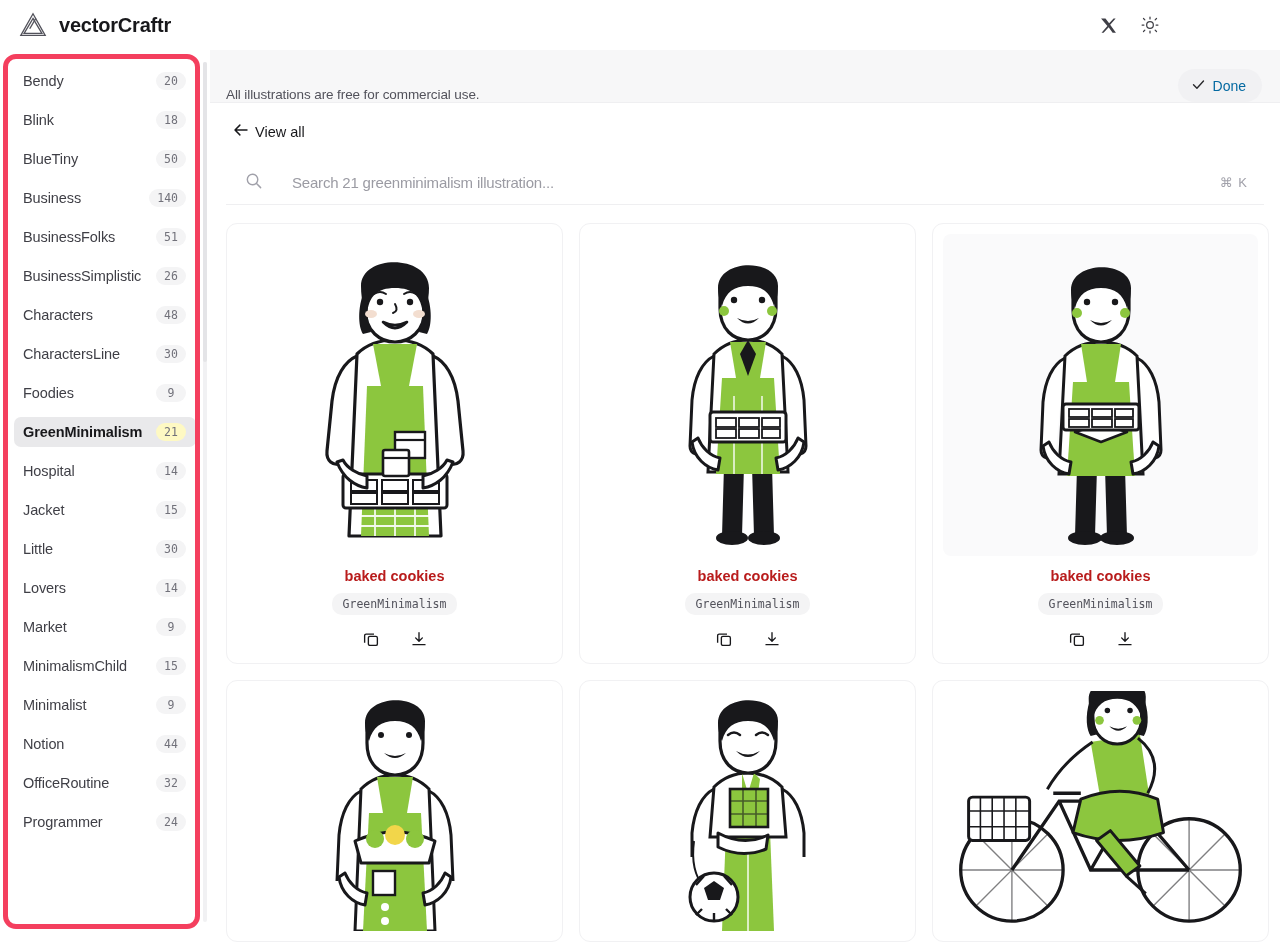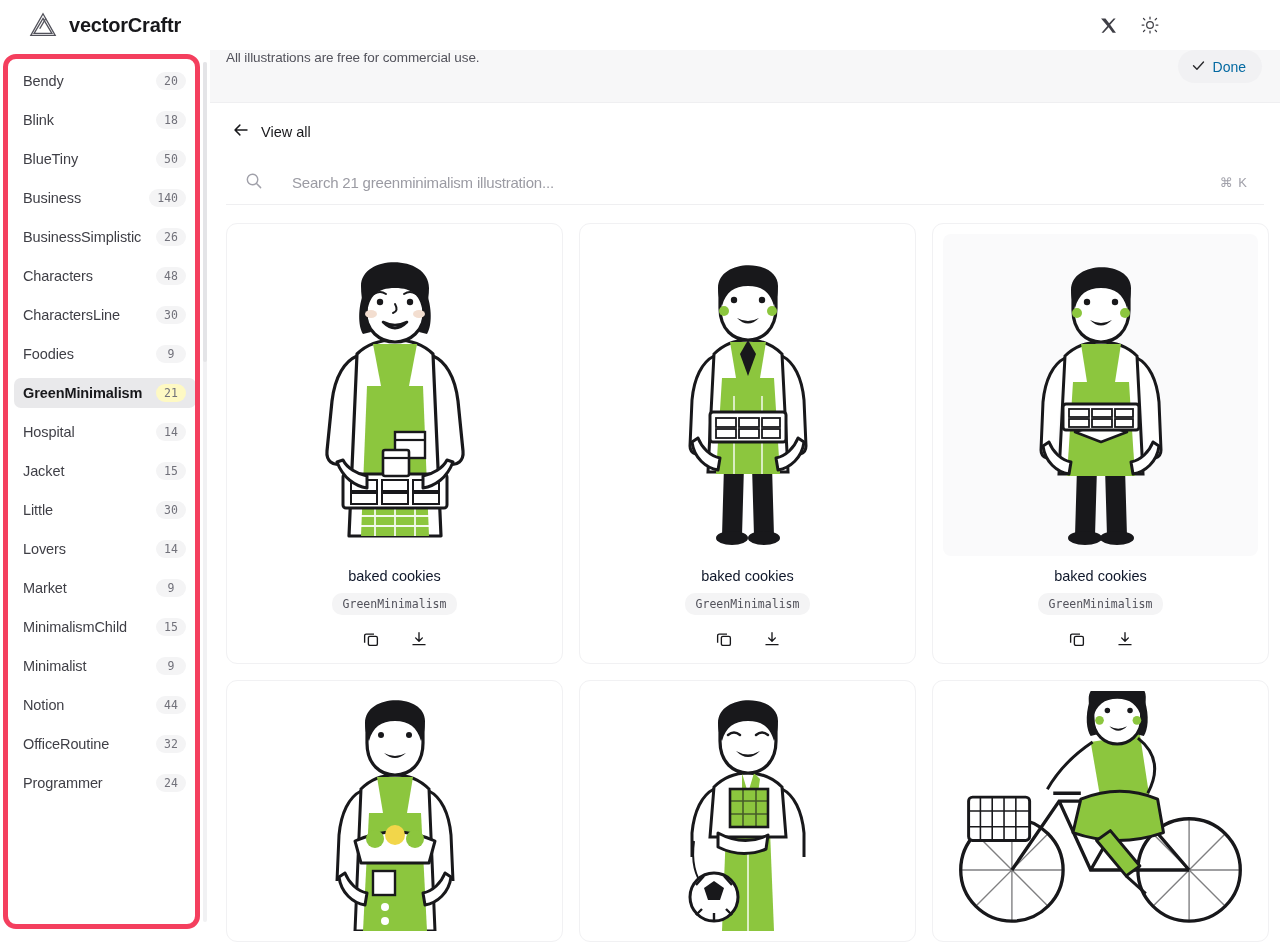--- a/index.html
+++ b/index.html
@@ -8,21 +8,21 @@
     background: #ffffff;
     font-family: "Liberation Sans", sans-serif;
     overflow: hidden;
     color: #18181b;
   }
 
   
   .topbar {
     position: absolute; top: 0; left: 0; width: 1184px; height: 50px;
     display: flex; align-items: center; justify-content: space-between;
-    padding: 0 20px 0 28px;
+    padding: 0 20px 0 18px;
     background: #ffffff;
   }
   .brand { display: flex; align-items: center; gap: 11px; }
   .brand-mark { width: 30px; height: 30px; display: block; }
   .brand-name { font-size: 20px; font-weight: 700; letter-spacing: -0.2px; color: #18181b; }
   .topbar-actions { display: flex; align-items: center; gap: 14px; }
   .icon-btn {
     width: 28px; height: 28px; display: flex; align-items: center; justify-content: center;
     border-radius: 7px; background: transparent; border: none; cursor: pointer; color: #3f3f46;
   }
@@ -58,32 +58,32 @@
   }
   
   .side-scrollbar { position: absolute; right: 3px; top: 12px; width: 4px; height: 860px; background: #f1f1f3; border-radius: 3px; z-index: 5;}
   .side-scrollbar .thumb { position: absolute; top: 0; left: 0; width: 4px; height: 300px; background: #e4e4e7; border-radius: 3px; }
 
   
   .main { position: relative; width: 1070px; height: 894px; background: #ffffff; }
 
   .notice-bar {
     height: 53px; background: #f7f7f8; border-bottom: 1px solid #efeff1;
-    display: flex; align-items: flex-start; justify-content: space-between; padding: 0 18px 0 16px;
+    display: flex; align-items: flex-end; justify-content: space-between; padding: 0 18px 0 16px;
   }
   .notice-text { font-size: 13.5px; color: #52525b; letter-spacing: -0.1px; }
   .done-btn {
     display: flex; align-items: center; gap: 7px; height: 33px; padding: 0 16px 0 13px;
     background: #f1f1f3; border: none; border-radius: 17px; cursor: pointer;
     font-size: 14px; color: #0369a1; font-family: inherit;
   }
 
   .viewall-row { padding: 18px 0 0 22px; }
   .viewall {
-    display: inline-flex; align-items: center; gap: 11px; cursor: pointer;
+    display: inline-flex; align-items: center; gap: 5px; cursor: pointer;
     font-size: 14.5px; color: #18181b; font-weight: 500;
   }
 
   .search-wrap {
     margin: 18px 16px 0 16px; height: 44px; display: flex; align-items: center;
     gap: 29px; padding: 0 16px 0 18px; border-bottom: 1px solid #efeff1;
   }
   .search-input {
     flex: 1; border: none; outline: none; background: transparent;
     font-family: inherit; font-size: 15px; color: #18181b; letter-spacing: -0.2px;
@@ -99,21 +99,21 @@
   .card {
     border: 1px solid #f1f1f3; border-radius: 11px; background: #ffffff;
     padding: 10px 10px 14px 10px; overflow: hidden;
   }
   .card-figure {
     height: 322px; border-radius: 8px; display: flex; align-items: flex-end; justify-content: center;
     overflow: hidden; background: #ffffff;
   }
   .card-figure.tinted { background: #fafafb; }
   .card-figure svg { display: block; }
-  .card-title { text-align: center; font-size: 14.5px; font-weight: 400; margin-top: 12px; color: #0f172a; }
+  .card-title { text-align: center; font-size: 14.5px; font-weight: 700; margin-top: 12px; color: #b91c1c; }
   .tag-row { display: flex; justify-content: center; margin-top: 9px; }
   .tag {
     font-family: "DejaVu Sans Mono", "Liberation Mono", monospace;
     font-size: 11.5px; color: #52525b; background: #f4f4f5;
     padding: 4px 11px; border-radius: 10px;
   }
   .card-actions { display: flex; justify-content: center; gap: 28px; margin-top: 14px; color: #18181b; }
   .act { cursor: pointer; width: 20px; height: 20px; display: flex; align-items: center; justify-content: center; }
 
   
@@ -163,20 +163,24 @@
           <span class="label">Blink</span>
           <span class="count">18</span>
         </div>
         <div class="side-item">
           <span class="label">BlueTiny</span>
           <span class="count">50</span>
         </div>
         <div class="side-item">
           <span class="label">Business</span>
           <span class="count">140</span>
+        </div>
+        <div class="side-item">
+          <span class="label">BusinessFolks</span>
+          <span class="count">51</span>
         </div>
         <div class="side-item">
           <span class="label">BusinessSimplistic</span>
           <span class="count">26</span>
         </div>
         <div class="side-item">
           <span class="label">Characters</span>
           <span class="count">48</span>
         </div>
         <div class="side-item">

